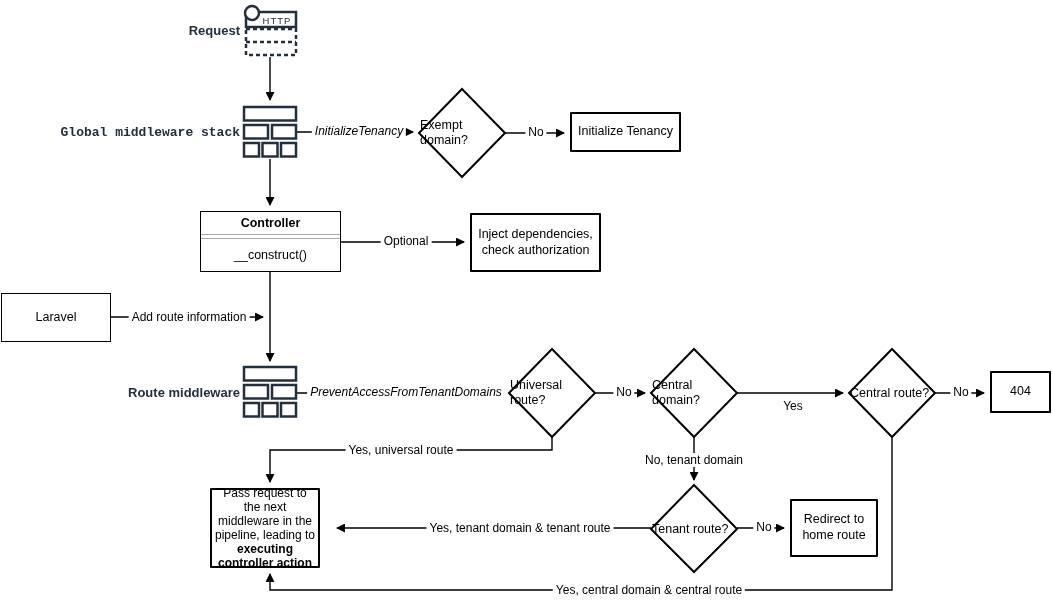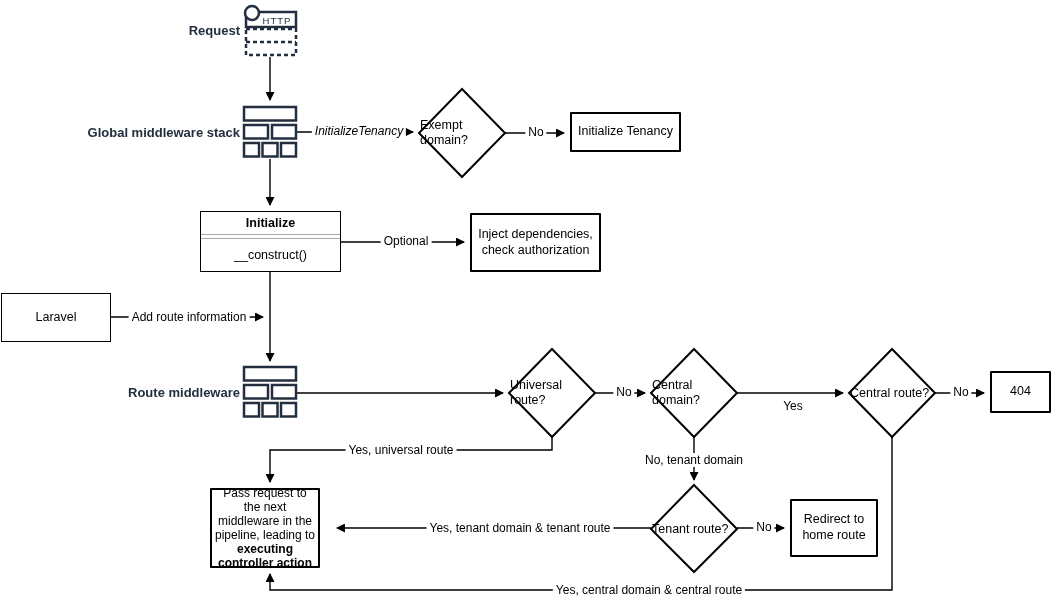--- a/index.html
+++ b/index.html
@@ -93,29 +93,29 @@
       <rect x="246" y="12" width="50" height="15" fill="#fff" stroke="#232F3E" stroke-width="2.5"></rect>
       <text x="277" y="24" text-anchor="middle" font-size="9.5" letter-spacing="1" fill="#232F3E" font-family="Liberation Sans, sans-serif">HTTP</text>
       <circle cx="252" cy="13" r="7" fill="#fff" stroke="#232F3E" stroke-width="2.5"></circle>
     </g>
 
     <use href="#stack-icon-def" x="244" y="107"></use>
     <use href="#stack-icon-def" x="244" y="367"></use>
   </svg>
 
   <div class="nlabel" style="left:40px;top:24px;">Request</div>
-  <div class="nlabel" style="left:40px;top:126px;">Global middleware stack</div>
+  <div class="nlabel" style="left:40px;top:126px;font-family:Liberation Mono, monospace;">Global middleware stack</div>
   <div class="nlabel" style="left:40px;top:386px;">Route middleware</div>
 
   <div class="box rounded" style="left:570px;top:112px;width:111px;height:40px;">
     <span>Initialize Tenancy</span>
   </div>
 
   <div class="box controller" style="left:200px;top:211px;width:141px;height:61px;">
-    <div class="ctrl-header">Initialize</div>
+    <div class="ctrl-header">Controller</div>
     <div class="ctrl-sep"></div>
     <div class="ctrl-body">__construct()</div>
   </div>
 
   <div class="box rounded" style="left:470px;top:213px;width:131px;height:59px;">
     <span>Inject dependencies, check authorization</span>
   </div>
 
   <div class="box thin" style="left:1px;top:293px;width:110px;height:49px;">
     <span>Laravel</span>
@@ -138,20 +138,21 @@
   <div class="dlabel" style="left:462px;top:133px;">Exempt domain?</div>
   <div class="dlabel" style="left:552px;top:393px;">Universal route?</div>
   <div class="dlabel" style="left:694px;top:393px;">Central domain?</div>
   <div class="dlabel" style="left:892px;top:393px;">Central route?</div>
   <div class="dlabel" style="left:694px;top:529px;">Tenant route?</div>
 
   <div class="elabel italic" style="left:359px;top:131px;">InitializeTenancy</div>
   <div class="elabel" style="left:536px;top:132px;">No</div>
   <div class="elabel" style="left:406px;top:241px;">Optional</div>
   <div class="elabel" style="left:189px;top:317px;">Add route information</div>
+  <div class="elabel italic" style="left:406px;top:392px;">PreventAccessFromTenantDomains</div>
   <div class="elabel" style="left:624px;top:392px;">No</div>
   <div class="elabel" style="left:793px;top:406px;">Yes</div>
   <div class="elabel" style="left:961px;top:392px;">No</div>
   <div class="elabel" style="left:401px;top:450px;">Yes, universal route</div>
   <div class="elabel" style="left:694px;top:460px;">No, tenant domain</div>
   <div class="elabel" style="left:764px;top:527px;">No</div>
   <div class="elabel" style="left:520px;top:528px;text-align:right;">Yes, tenant domain &amp; tenant route</div>
   <div class="elabel" style="left:649px;top:590px;">Yes, central domain &amp; central route</div>
 
 </div>

